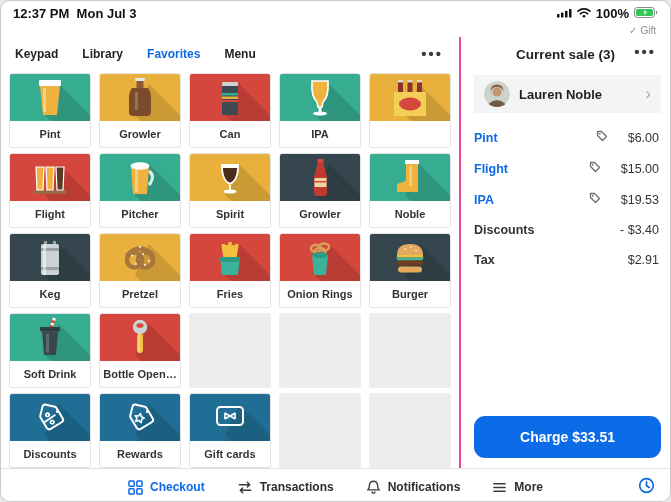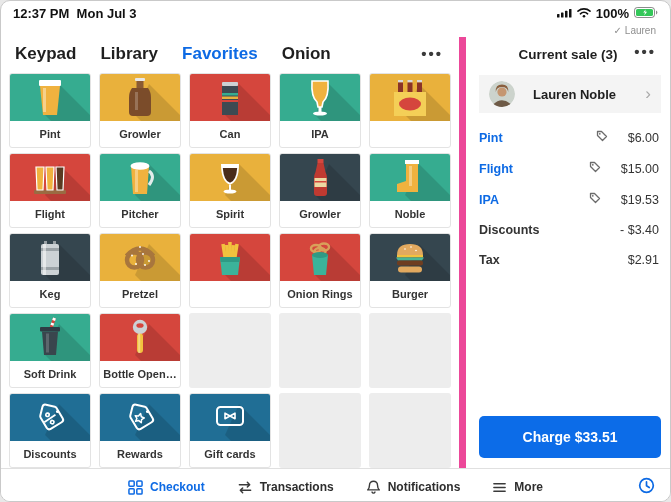--- a/index.html
+++ b/index.html
@@ -5,44 +5,44 @@
   html,body{margin:0;padding:0;background:#e8e8e8;font-family:"Liberation Sans",sans-serif;}
   .device{position:relative;width:671px;height:502px;background:#fff;border:1px solid #c9c9c9;border-radius:10px;overflow:hidden;box-sizing:border-box;}
   
   .statusbar{height:20px;display:flex;align-items:center;justify-content:space-between;padding:2px 12px 0 12px;font-size:13px;font-weight:700;color:#111;}
   .status-right{display:flex;align-items:center;gap:5px;}
   .substatus{height:14px;display:flex;justify-content:flex-end;align-items:center;padding-right:14px;font-size:10px;color:#8e8e8e;gap:3px;}
   
   .main{display:flex;height:431px;}
   .left{width:458px;display:flex;flex-direction:column;box-sizing:border-box;}
   .navbar{height:34px;display:flex;align-items:center;padding:0 16px 0 14px;gap:24px;}
-  .nav-tab{font-size:17px;font-weight:700;color:#1f1f1f;cursor:pointer;}
+  .nav-tab{font-size:12px;font-weight:700;color:#1f1f1f;cursor:pointer;}
   .nav-tab.active{color:var(--accent);}
   .overflow{margin-left:auto;color:#3a3a3a;font-size:15px;font-weight:700;letter-spacing:2px;cursor:pointer;line-height:10px;}
   .grid{padding:2px 8px 0 8px;display:grid;grid-template-columns:repeat(5,82px);grid-auto-rows:75px;column-gap:8px;row-gap:5px;}
   .tile{border:1px solid #e3e3e3;border-radius:3px;overflow:hidden;display:flex;flex-direction:column;background:#fff;box-sizing:border-box;cursor:pointer;}
   .tile-img{height:47px;flex:none;}
   .tile-img svg{display:block;width:100%;height:100%;}
   .tile-label{flex:1;display:flex;align-items:center;justify-content:center;font-size:11px;font-weight:600;color:#333;white-space:nowrap;overflow:hidden;padding:0 3px;}
   .tile.empty{background:#ededed;border:none;cursor:default;}
   
-  .panel{flex:1;border-left:7px solid #ec4899;display:flex;flex-direction:column;box-sizing:border-box;padding-bottom:10px;background:#fff;}
+  .panel{flex:1;border-left:2px solid #ec4899;display:flex;flex-direction:column;box-sizing:border-box;padding-bottom:10px;background:#fff;}
   .panel-header{height:34px;position:relative;display:flex;align-items:center;justify-content:center;}
   .panel-title{font-size:13.5px;font-weight:700;color:#1f1f1f;}
   .panel-overflow{position:absolute;right:14px;top:10px;color:#3a3a3a;font-size:15px;font-weight:700;letter-spacing:2px;cursor:pointer;line-height:10px;}
-  .customer-row{margin:4px 9px 0 13px;height:38px;background:#f4f4f4;display:flex;align-items:center;padding:0 10px;gap:18px;cursor:pointer;}
+  .customer-row{margin:4px 9px 0 13px;height:38px;background:#f4f4f4;display:flex;align-items:center;padding:0 10px;gap:9px;cursor:pointer;}
   .customer-name{font-size:13px;font-weight:700;color:#1f1f1f;flex:1;}
   .chevron{color:#a9a9a9;font-size:17px;line-height:1;padding-bottom:2px;}
   .sale-items{margin-top:9px;}
   .sale-row{display:flex;align-items:center;justify-content:space-between;padding:8px 11px 8px 13px;}
   .sale-name{font-size:12.5px;font-weight:700;color:#333;}
   .sale-row.link .sale-name{color:var(--accent);}
   .sale-amount{display:flex;align-items:center;gap:20px;font-size:12.5px;color:#333;}
   .charge-wrap{margin-top:auto;padding:0 9px 0 13px;}
-  .charge-btn{width:100%;height:42px;background:var(--charge);color:#fff;font-size:14px;font-weight:700;border:none;border-radius:5px;cursor:pointer;display:flex;align-items:center;justify-content:center;font-family:inherit;}
+  .charge-btn{width:100%;height:42px;background:var(--charge);color:#fff;font-size:14px;font-weight:700;border:none;border-radius:11px;cursor:pointer;display:flex;align-items:center;justify-content:center;font-family:inherit;}
   
   .bottombar{height:36px;border-top:1px solid #e0e0e0;display:flex;align-items:center;position:relative;background:#fff;}
   .bottom-center{display:flex;align-items:center;gap:32px;margin:0 auto;}
   .bottom-item{display:flex;align-items:center;gap:7px;cursor:pointer;}
   .bottom-item .blabel{font-size:12px;font-weight:700;color:#2e2e2e;}
   .bottom-item.active .blabel{color:var(--accent);}
   .history-btn{position:absolute;right:15px;top:8px;cursor:pointer;line-height:0;}
   .avatar{width:26px;height:26px;border-radius:50%;overflow:hidden;flex:none;}
 </style>
 </head>
@@ -73,32 +73,32 @@
       <span><svg width="24" height="11" viewBox="0 0 24 11">
             <rect x="0.5" y="0.5" width="20" height="10" rx="2.8" fill="none" stroke="rgba(0,0,0,0.45)"></rect>
             <rect x="2" y="2" width="17" height="7" rx="1.6" fill="#34c759"></rect>
             <path d="M11.6 2.4 l-2.4 3.2 h1.9 l-1 2.9 l3 -3.8 h-1.9 z" fill="#fff"></path>
             <path d="M22 3.6 v3.8 a2 2 0 0 0 0 -3.8" fill="rgba(0,0,0,0.45)"></path>
           </svg></span>
     </div>
   </div>
   <div class="substatus">
     <span>✓</span>
-    <span>Lauren</span>
+    <span>Gift</span>
   </div>
 
   <div class="main">
 
     <div class="left">
       <div class="navbar">
         <div id="nav-tabs" style="display:flex;gap:24px;">
             <div class="nav-tab">Keypad</div>
             <div class="nav-tab">Library</div>
             <div class="nav-tab active">Favorites</div>
-            <div class="nav-tab">Onion</div>
+            <div class="nav-tab">Menu</div>
           </div>
         <div class="overflow">•••</div>
       </div>
       <div class="grid" id="tile-grid">
           <div class="tile">
     <div class="tile-img" style="background: rgb(54, 172, 144);">
               <svg viewBox="0 0 82 47" preserveAspectRatio="xMidYMid slice">
                 <polygon points="50,10 82,42 82,47 42,47 36,41" fill="rgba(0,0,0,0.13)"></polygon>
                 <rect x="30" y="6" width="22" height="6" rx="1" fill="#fff"></rect>
                 <polygon points="31,12 51,12 48,41 34,41" fill="#f0b23f"></polygon>
@@ -266,20 +266,21 @@
                   <rect x="33.5" y="10" width="3.5" height="16" transform="rotate(-9 35 18)"></rect>
                   <rect x="39.2" y="8" width="3.5" height="18"></rect>
                   <rect x="45" y="10" width="3.5" height="16" transform="rotate(9 47 18)"></rect>
                   <rect x="36.5" y="11" width="3.5" height="15" transform="rotate(-4 38 18)"></rect>
                   <rect x="42" y="11" width="3.5" height="15" transform="rotate(4 43 18)"></rect>
                 </g>
                 <polygon points="31,23 51,23 49,41 33,41" fill="#3bb39a"></polygon>
                 <polygon points="31,23 51,23 50.4,28 31.6,28" fill="#2f9a84"></polygon>
               </svg>
             </div>
+    <div class="tile-label">Fries</div>
   </div>
           <div class="tile">
     <div class="tile-img" style="background: rgb(213, 70, 61);">
               <svg viewBox="0 0 82 47" preserveAspectRatio="xMidYMid slice">
                 <polygon points="50,10 82,42 82,47 42,47 36,41" fill="rgba(0,0,0,0.13)"></polygon>
                 <g fill="none" stroke="#d9a05a" stroke-width="2.5">
                   <ellipse cx="37" cy="14.5" rx="5" ry="3.5"></ellipse>
                   <ellipse cx="45" cy="13" rx="5" ry="3.5"></ellipse>
                   <ellipse cx="41" cy="17.5" rx="5.5" ry="3.5"></ellipse>
                 </g>

